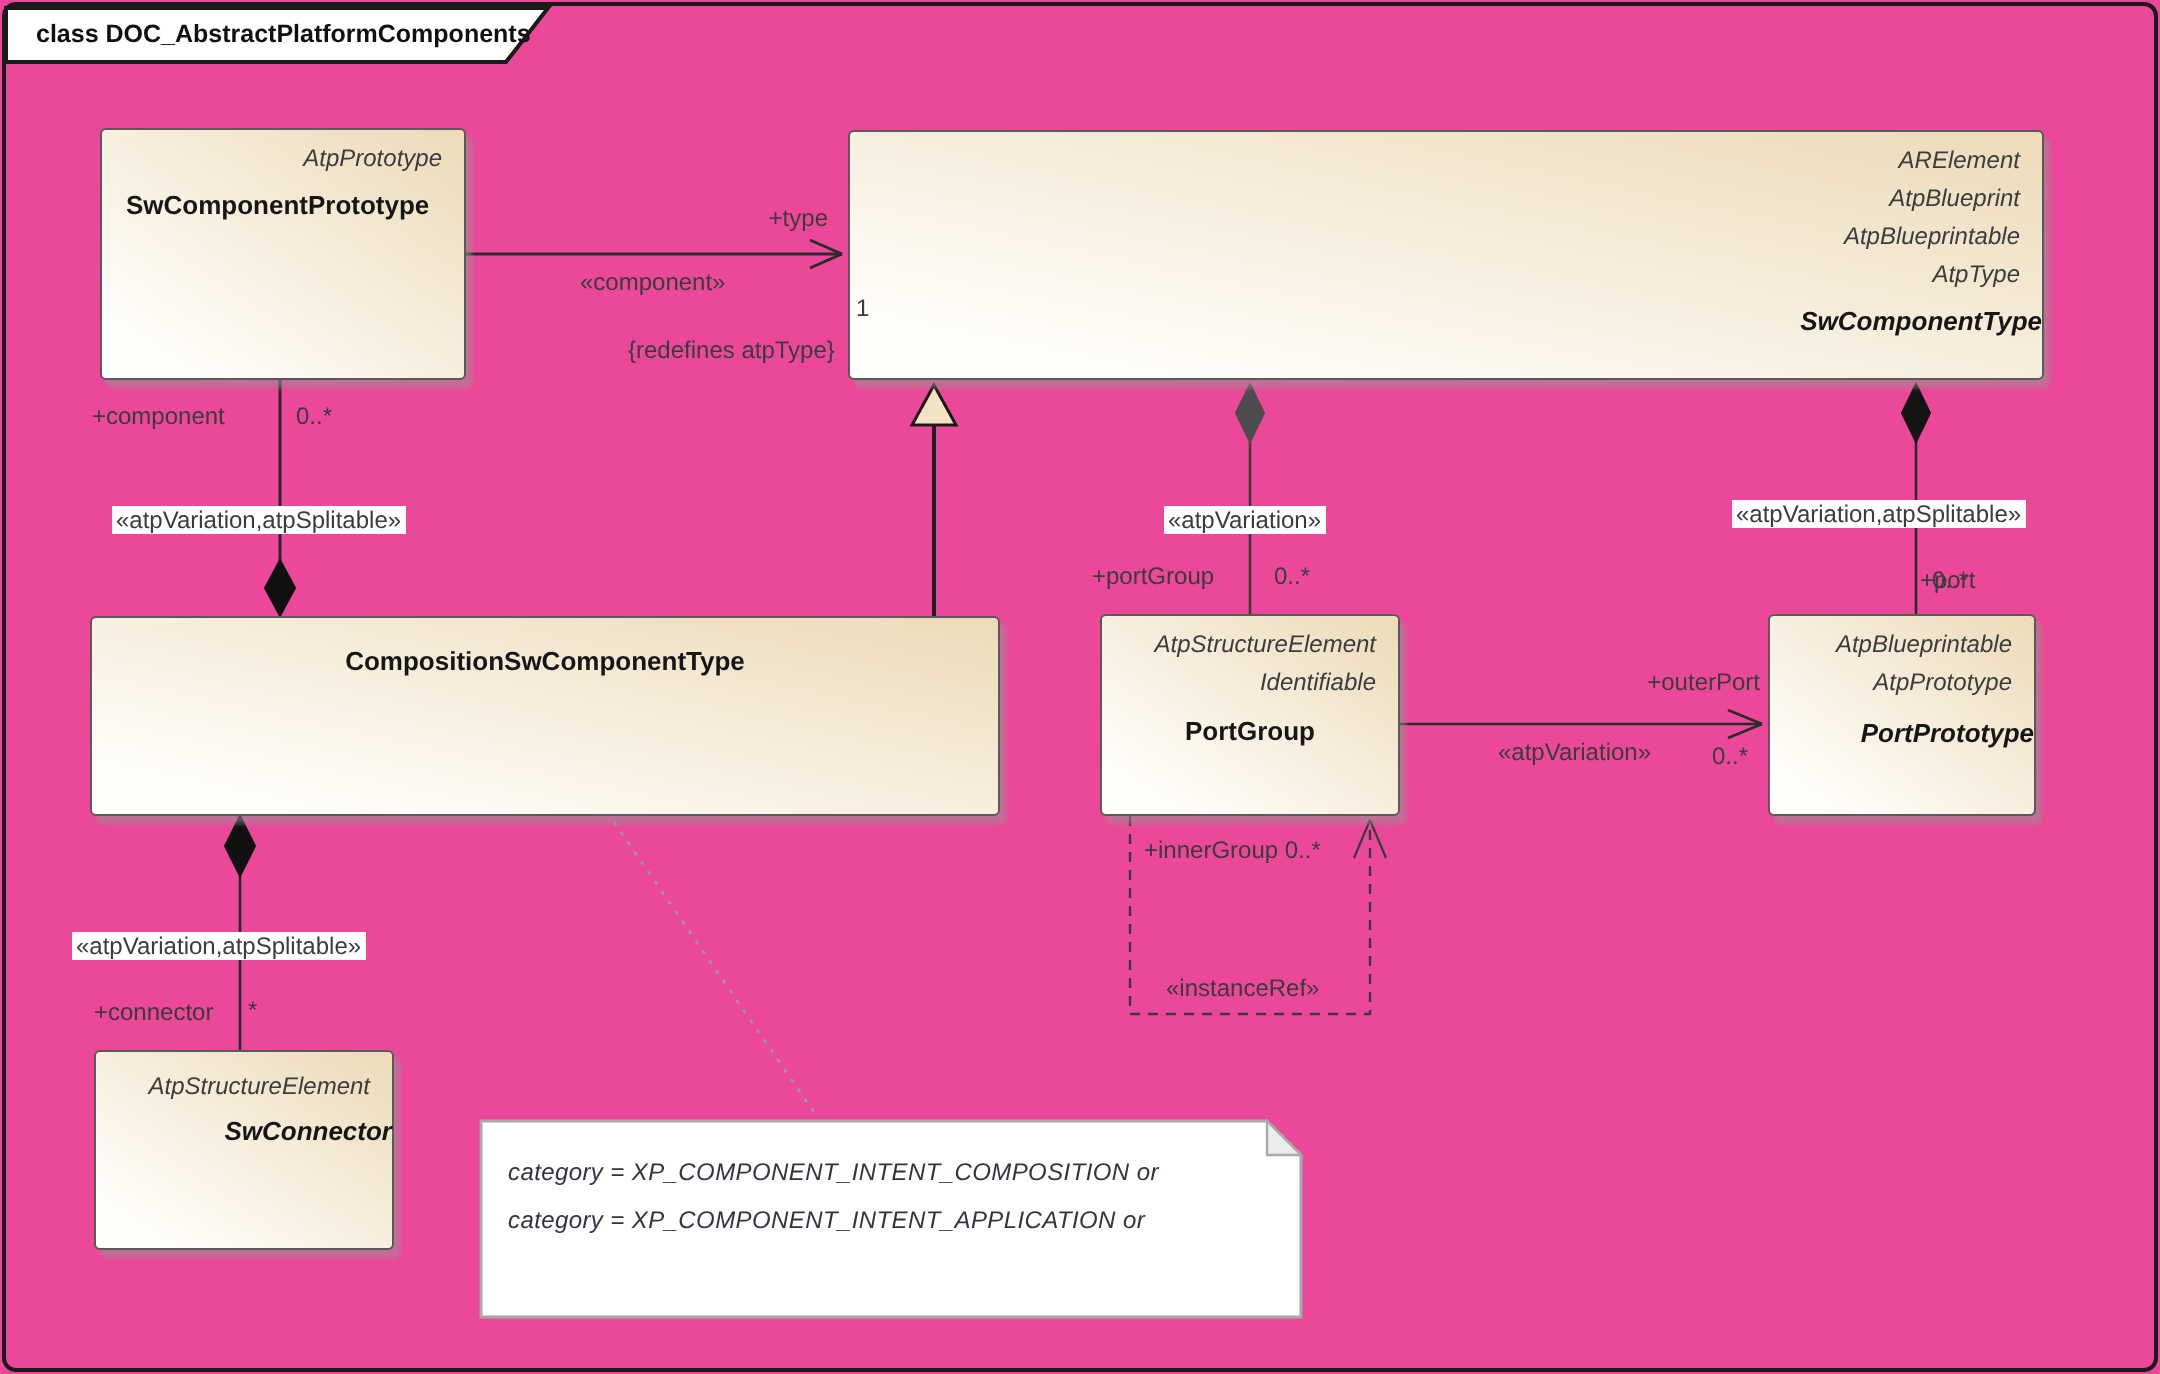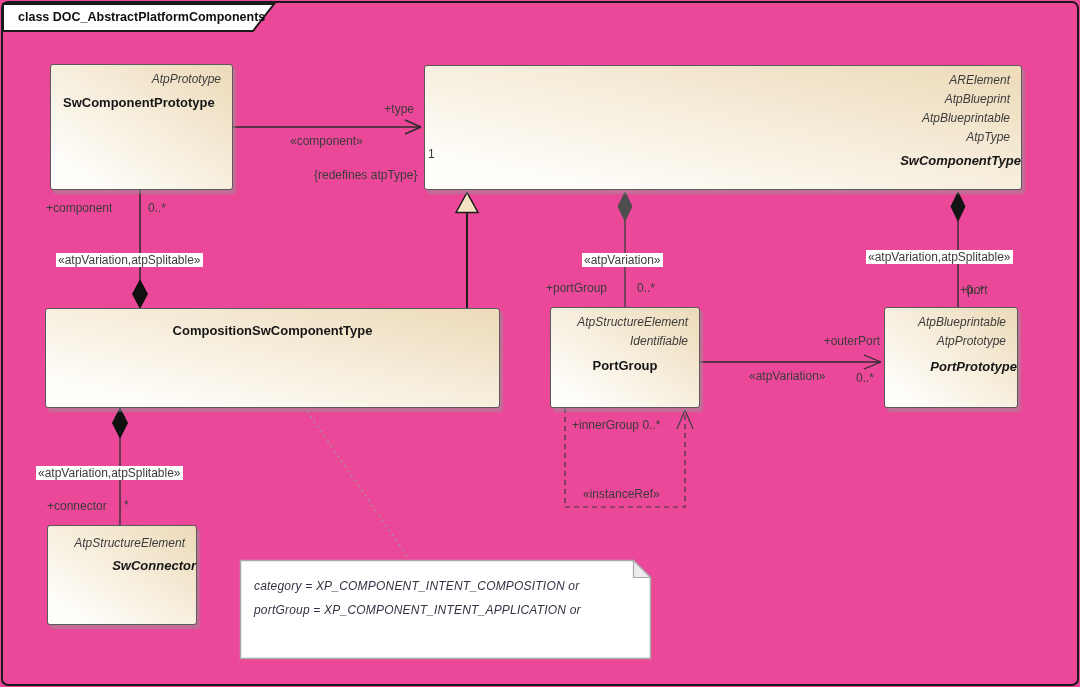--- a/index.html
+++ b/index.html
@@ -155,16 +155,16 @@
 
   <div class="lbl" style="left:572px; top:418px;">+innerGroup 0..*</div>
   <div class="lbl" style="left:583px; top:487px;">«instanceRef»</div>
 
   <div class="lbl mask" style="left:36px; top:466px;">«atpVariation,atpSplitable»</div>
   <div class="lbl" style="left:47px; top:499px;">+connector</div>
   <div class="lbl" style="left:124px; top:498px;">*</div>
 
   <div class="note-text" style="left:254px; top:575px;">
     <div>category = XP_COMPONENT_INTENT_COMPOSITION or</div>
-    <div>portGroup = XP_COMPONENT_INTENT_APPLICATION or</div>
+    <div>category = XP_COMPONENT_INTENT_APPLICATION or</div>
   </div>
 
 </div>
 
 </body></html>

